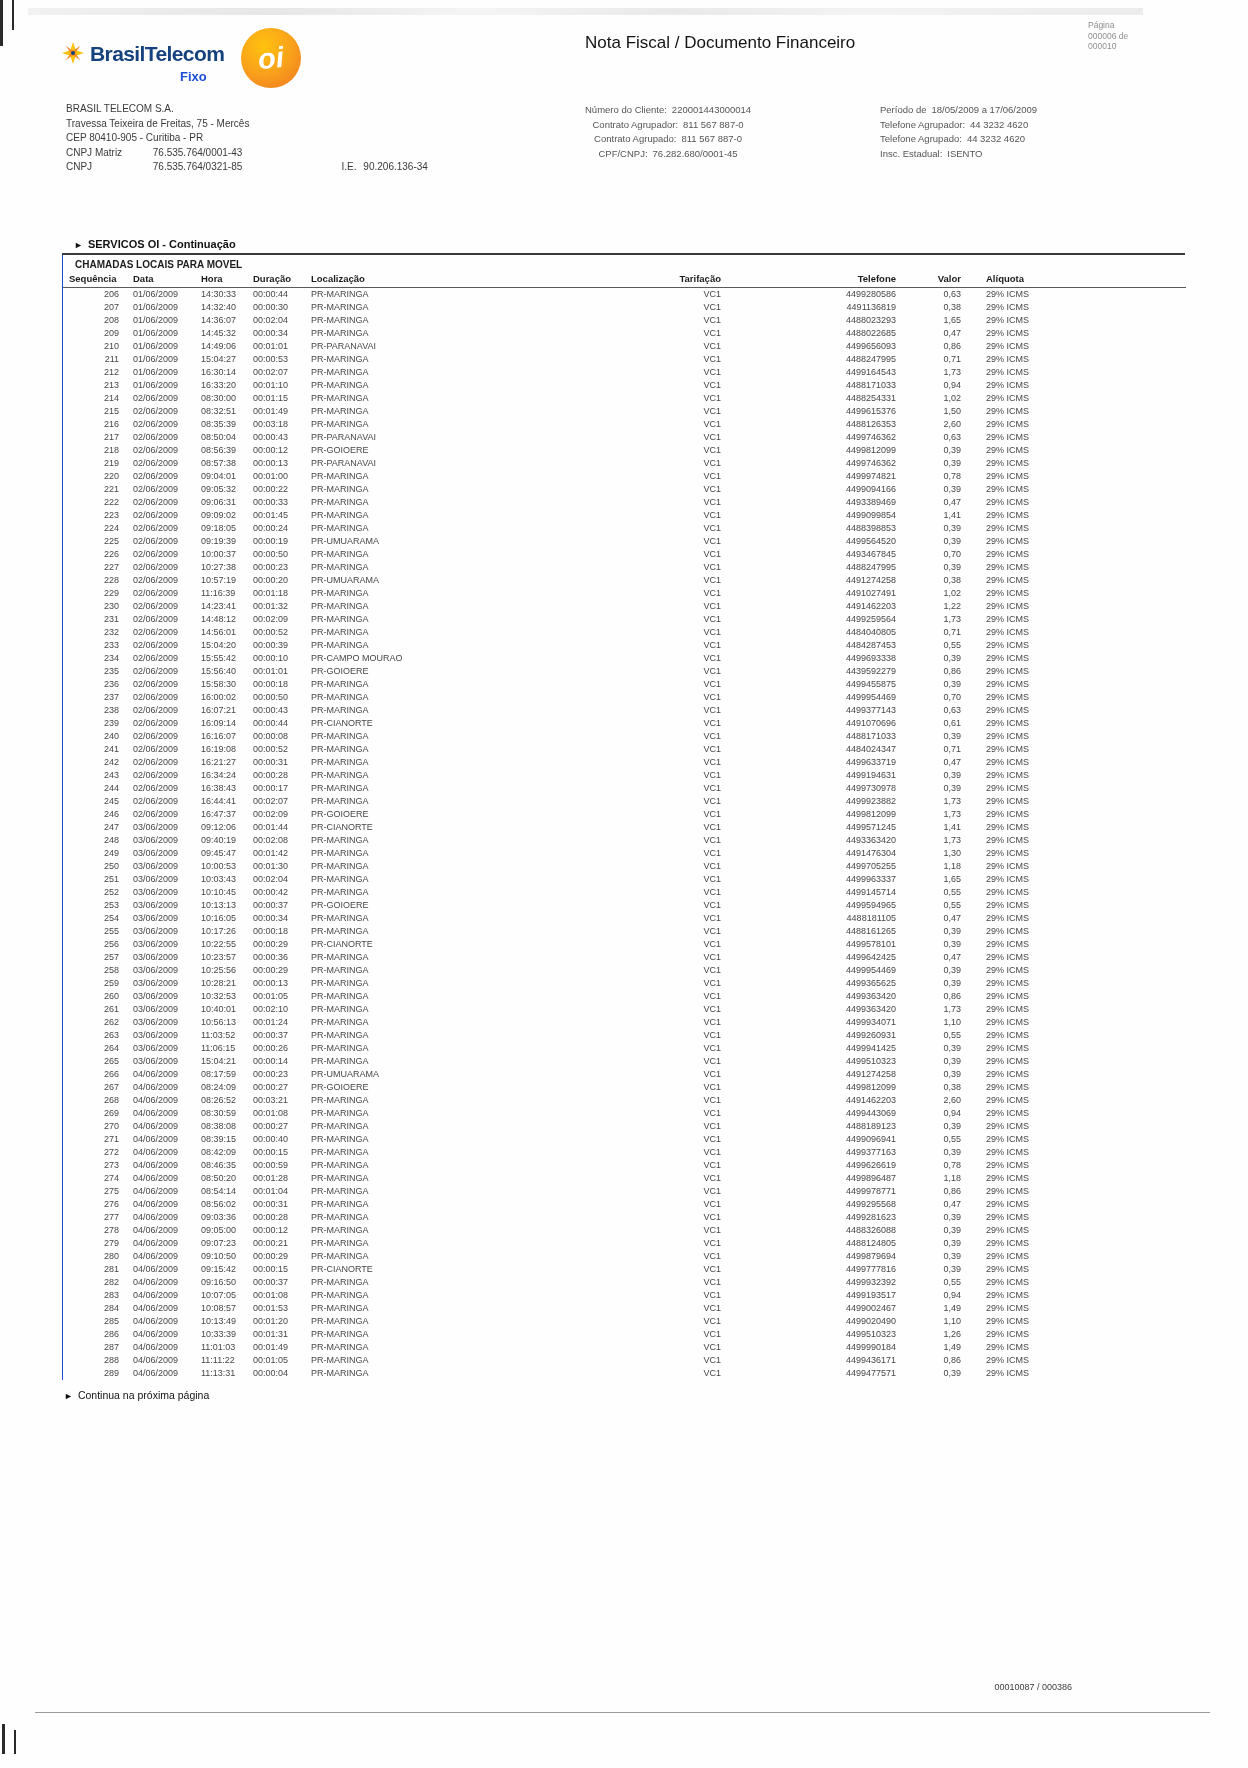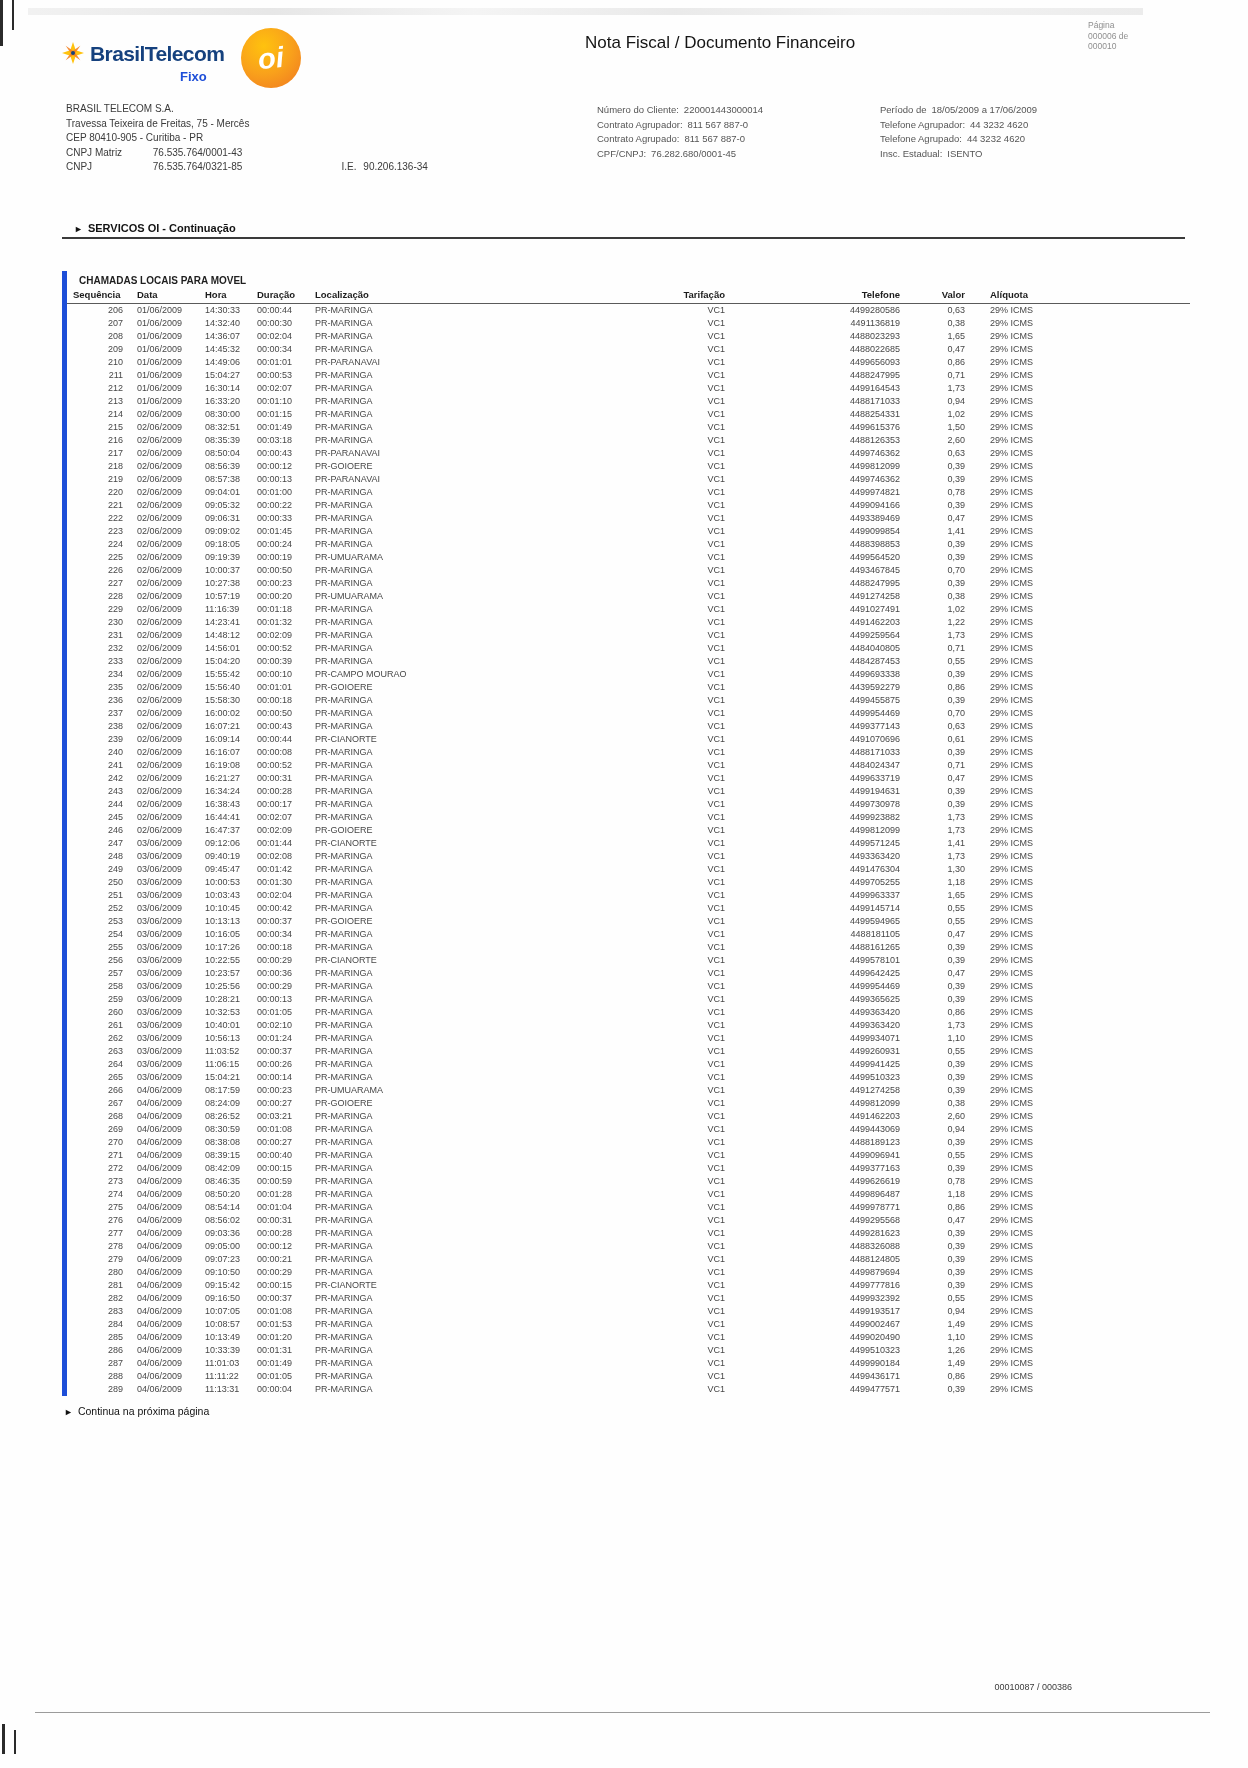--- a/index.html
+++ b/index.html
@@ -27,30 +27,30 @@
   .page-info { position:absolute; top:20px; left:1088px; font-size:8.5px; color:#8f8f8f; line-height:10.5px; }
 
   
   .company { position:absolute; top:102px; left:66px; font-size:10px; color:#3a3a3a; line-height:14.5px; }
   .company .lbl { display:inline-block; width:84px; }
   .company .val { display:inline-block; width:186px; }
 
   
   .customer { position:absolute; top:103px; left:585px; width:620px; font-size:9.5px; color:#555; line-height:14.5px; }
   .cust-col { position:absolute; top:0; }
-  .cust-col.c1 { left:12px; }
+  .cust-col.c1 { left:0;text-align:center; }
   .cust-col.c2 { left:295px; }
   .cust-line .clbl { margin-right:5px; }
 
   
-  .section { position:absolute; top:222px; left:62px; width:1123px; }
+  .section { position:absolute; top:238px; left:62px; width:1123px; }
   .section-title { font-size:11px; font-weight:bold; color:#121212; padding-left:12px; }
   .section-title .arrow, .continua .arrow { font-size:9px; margin-right:5px; }
   .section-rule { border-top:2px solid #3a3a3a; margin-top:3px; }
-  .table-wrap { border-left:5px solid #1d4ed8;margin-top:32px; }
+  .table-wrap { border-left:1px solid #1d4ed8; }
   .sub-title { font-size:10px; font-weight:bold; color:#1e1e1e; padding:4px 0 2px 12px; }
   table { border-collapse:collapse; table-layout:fixed; width:1123px; }
   th { font-size:9.5px; font-weight:bold; color:#1c1c1c; border-bottom:1px solid #5a5a5a; padding:1px 0 3px 0; white-space:nowrap; }
   td { font-size:9px; color:#474747; height:13px; line-height:13px; padding:0; white-space:nowrap; overflow:hidden; }
   th:nth-child(1){ text-align:left; padding-left:6px; }
   td:nth-child(1){ text-align:right; padding-right:2px; }
   th:nth-child(2),td:nth-child(2){ text-align:left; padding-left:12px; }
   th:nth-child(3),td:nth-child(3){ text-align:left; padding-left:2px; }
   th:nth-child(4),td:nth-child(4){ text-align:left; padding-left:2px; }
   th:nth-child(5),td:nth-child(5){ text-align:left; padding-left:2px; }

